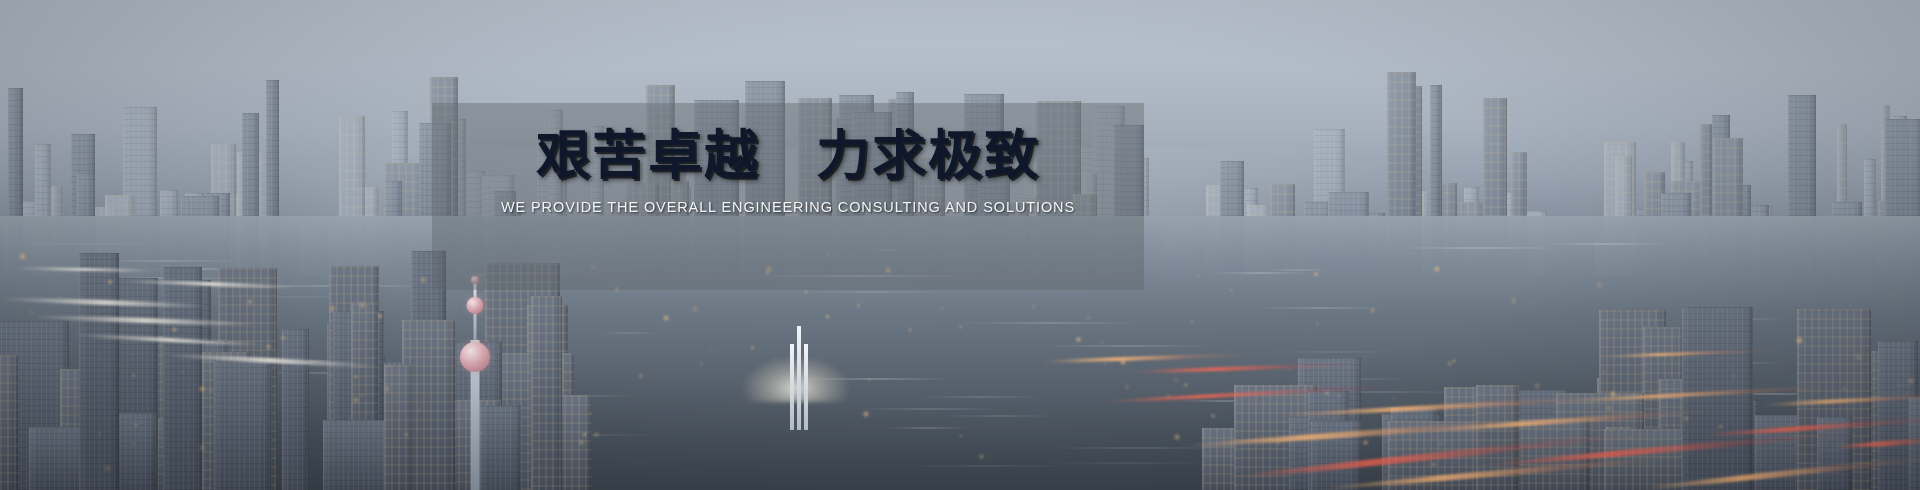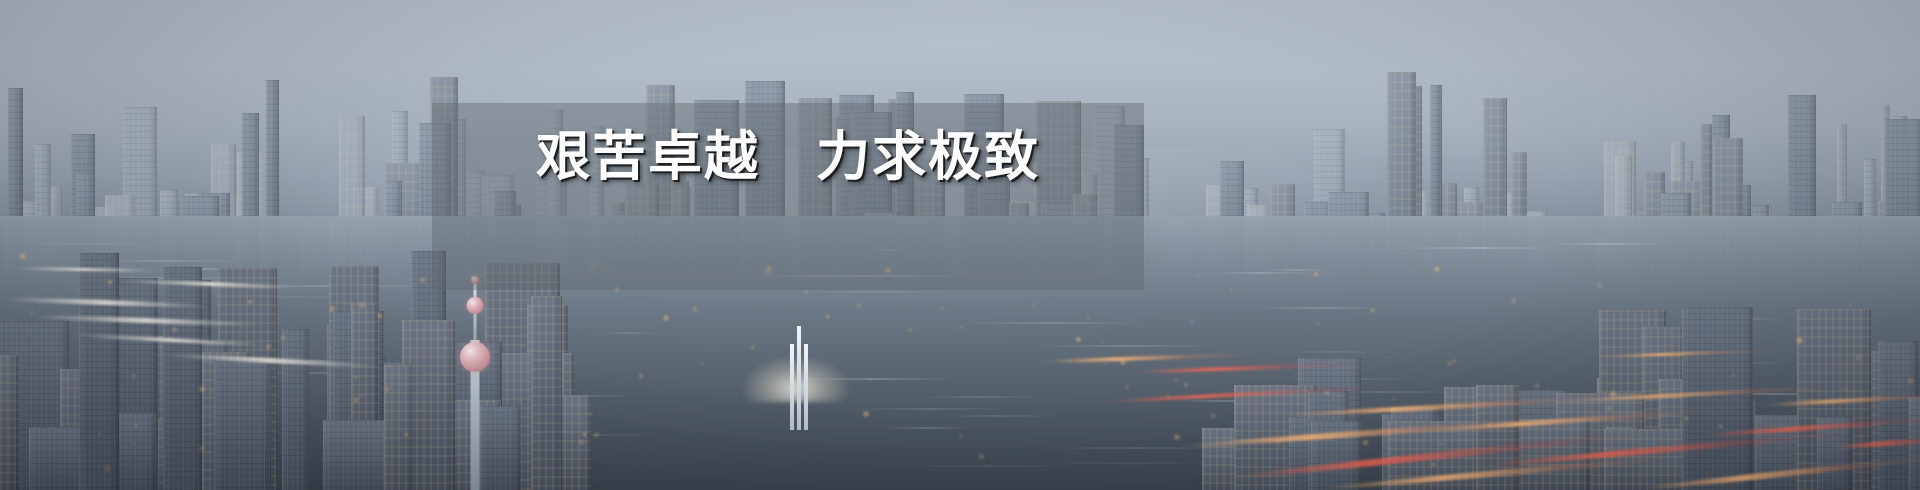--- a/index.html
+++ b/index.html
@@ -135,23 +135,23 @@
   .overlay{
     position:absolute;
     left:432px; top:103px;
     width:712px; height:187px;
     background:rgba(96,102,108,.42);
     display:flex; flex-direction:column;
     align-items:center; justify-content:flex-start;
     padding-top:26px;
   }
   .headline{
-    font-family:Liberation Sans, sans-serif;
+    font-family:Liberation Serif, serif;
     font-size:54px; font-weight:700; line-height:1;
-    color:#ffffff;
+    color:#0f172a;
     letter-spacing:2px;
     white-space:pre;
     text-shadow:
        2px 2px 0 rgba(20,22,26,.85),
        3px 3px 5px rgba(0,0,0,.55);
   }
   .subhead{
     margin-top:25px;
     font-family:"DejaVu Sans","Liberation Sans",sans-serif;
     font-size:27px; font-weight:700; line-height:1;
@@ -1120,15 +1120,16 @@
       <div class="glow" style="left: 662px; top: 314px; width: 8.3px; height: 8.3px; opacity: 0.77;"></div>
       <div class="glow" style="left: 60px; top: 429px; width: 3.4px; height: 3.4px; opacity: 0.38;"></div>
       <div class="glow" style="left: 1595px; top: 281px; width: 8.5px; height: 8.5px; opacity: 0.31;"></div>
       <div class="glow" style="left: 1287px; top: 367px; width: 2.9px; height: 2.9px; opacity: 0.47;"></div>
     </div>
 
   <div class="vignette"></div>
 
   <div class="overlay">
     <div class="headline">艰苦卓越　力求极致</div>
+    <div class="eng">WE PROVIDE THE OVERALL ENGINEERING CONSULTING AND SOLUTIONS</div>
   </div>
 
 </div>
 
 </body></html>

